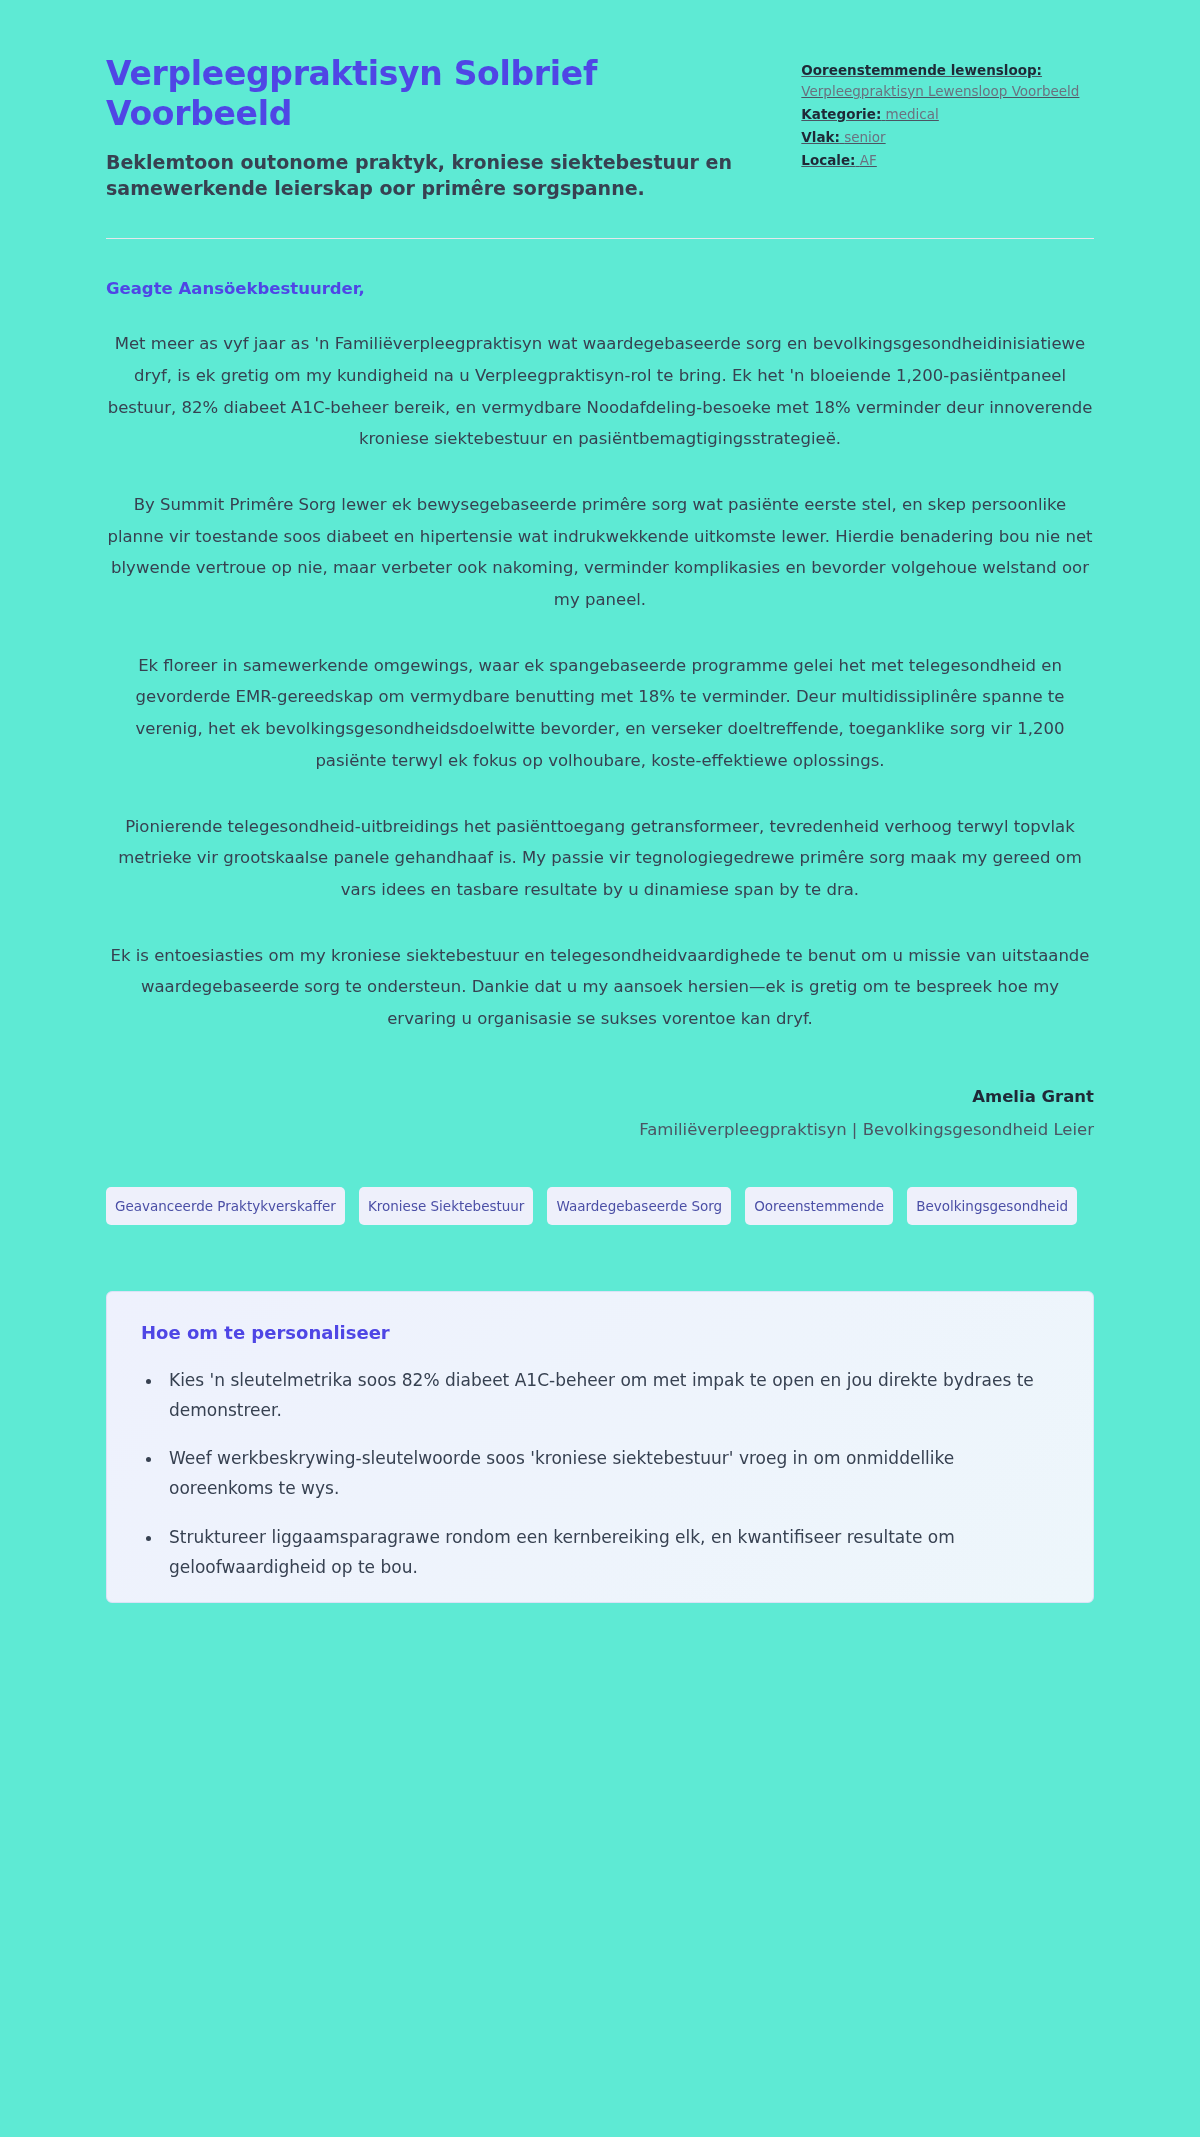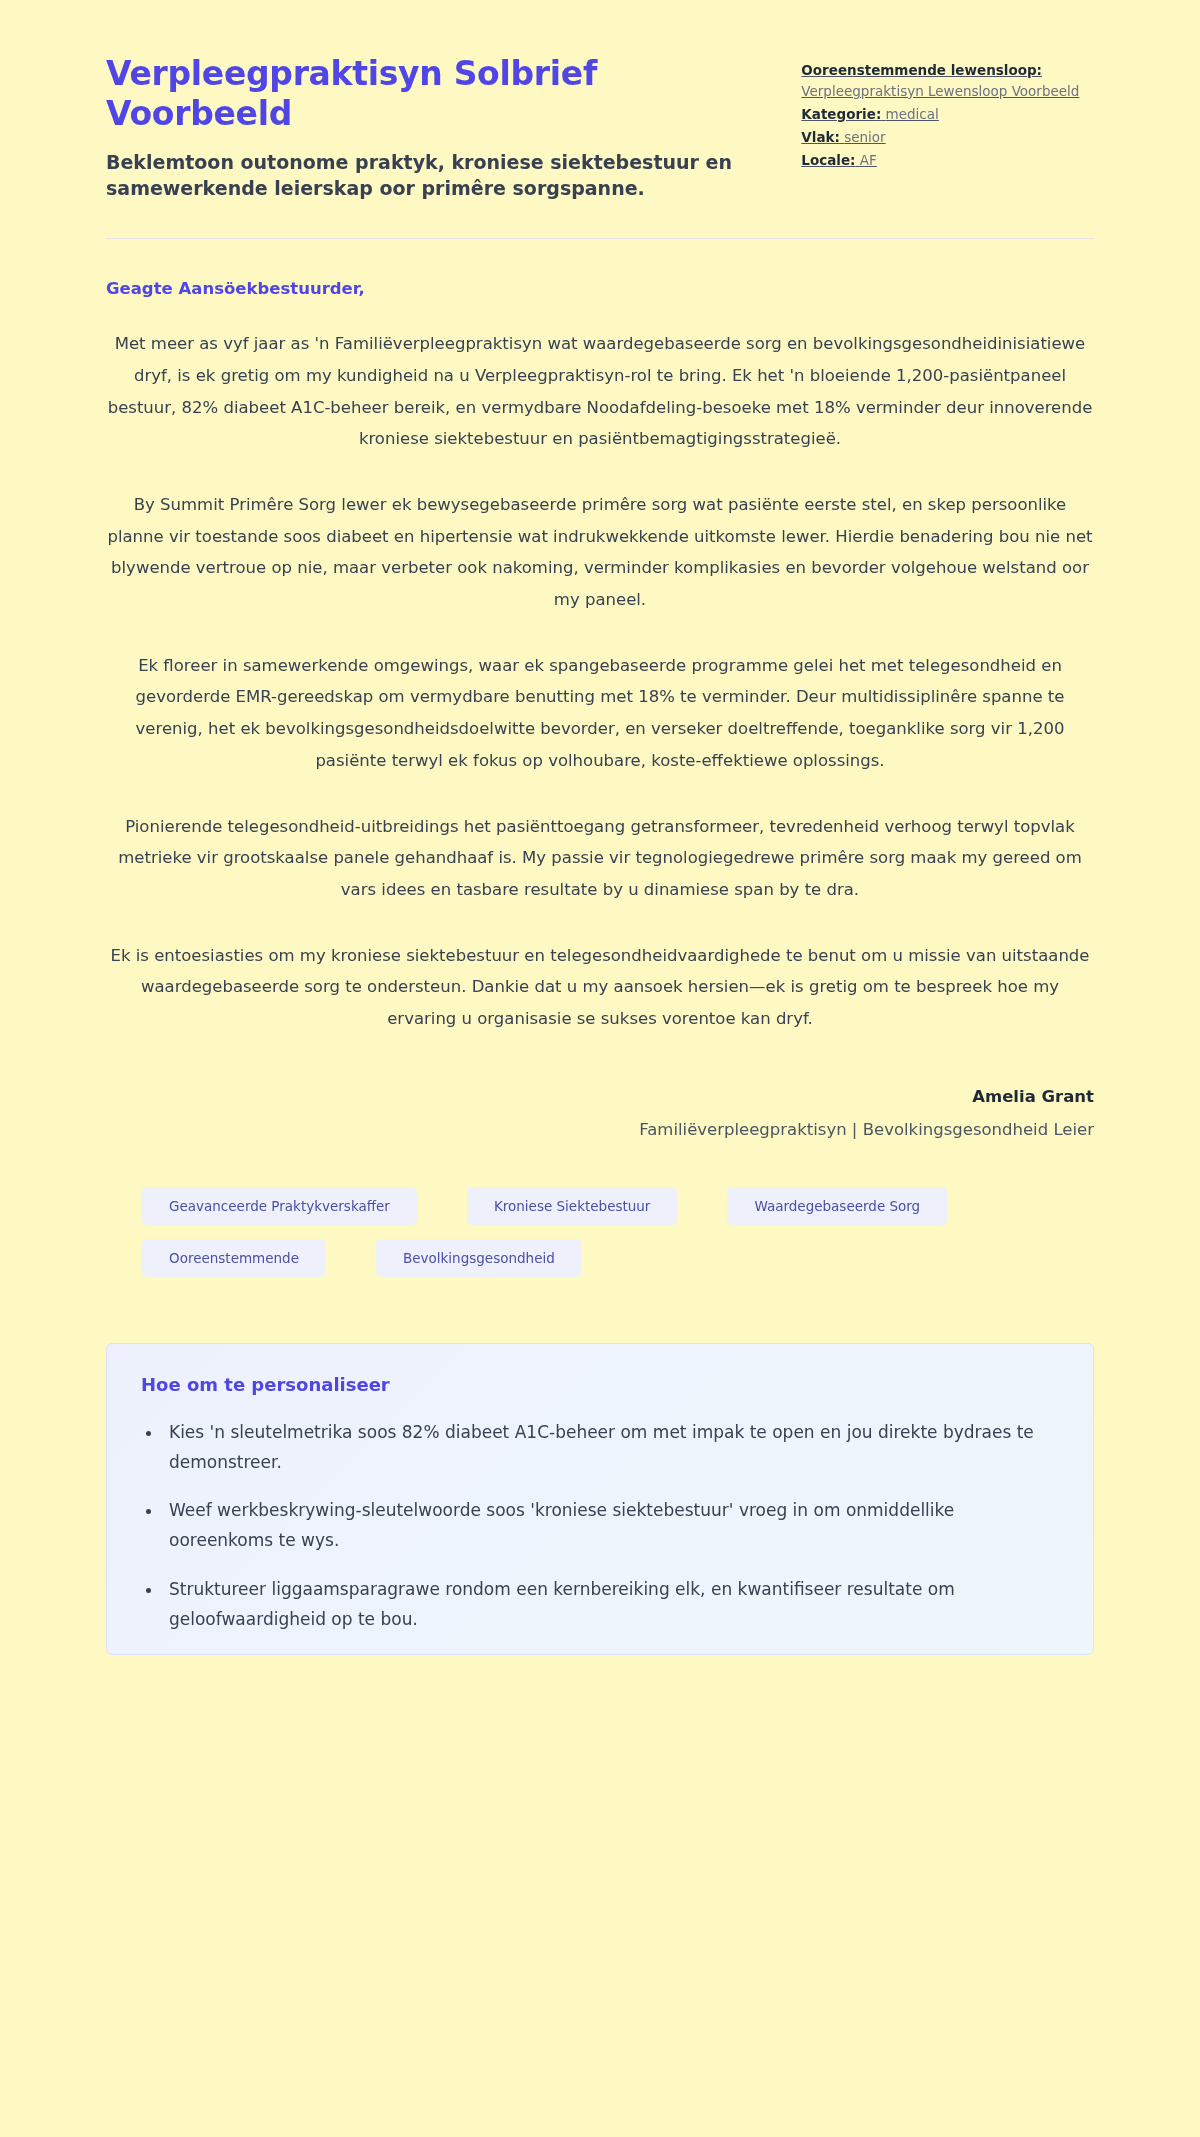--- a/index.html
+++ b/index.html
@@ -10,21 +10,21 @@
     font-family: "DejaVu Sans", "Liberation Sans", sans-serif;
   }
   body {
     width: 1200px;
     min-height: 2137px;
   }
   .page {
     width: 1200px;
     min-height: 2137px;
     padding: 44px 106px 40px 106px;
-    background: #fef9c3;
+    background: #5eead4;
   }
   
   .header {
     display: flex;
     align-items: flex-start;
     justify-content: space-between;
     gap: 40px;
   }
   .header-left {
     max-width: 660px;
@@ -100,24 +100,23 @@
   .tags {
     display: flex;
     flex-wrap: wrap;
     gap: 14px;
     margin-top: 48px;
   }
   .tag {
     background: #eef0fb;
     color: #4b4fa6;
     font-size: 13.5px;
-    padding: 11px 27px;
+    padding: 11px 9px;
     border-radius: 5px;
     white-space: nowrap;
-    margin-left: 36px;
   }
   
   .callout {
     margin-top: 66px;
     background: linear-gradient(135deg, #eef1fd 0%, #eef4fc 55%, #edf6fb 100%);
     border: 1px solid #dbe2f7;
     border-radius: 6px;
     padding: 30px 34px 20px 34px;
   }
   .callout-title {

